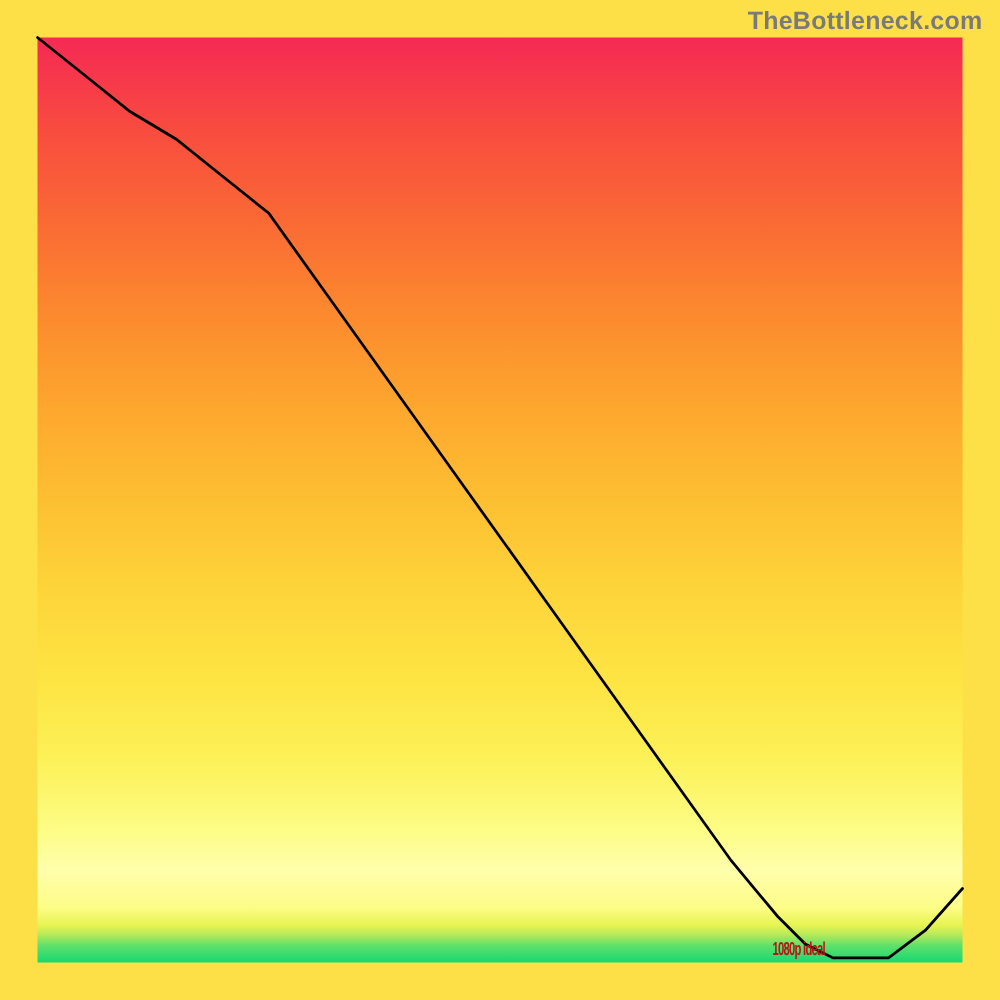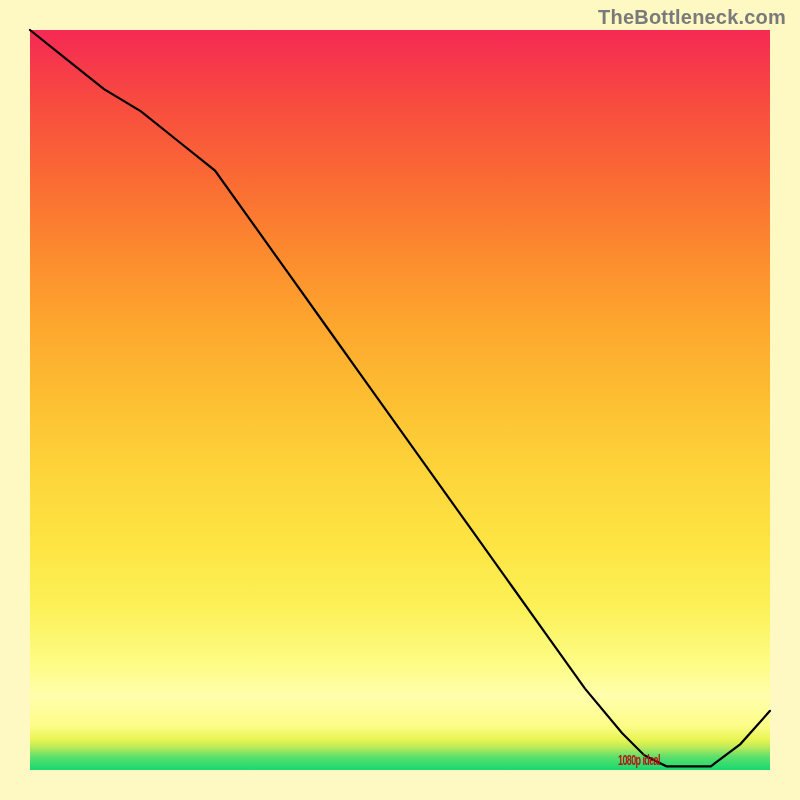--- a/index.html
+++ b/index.html
@@ -1,21 +1,21 @@
 <!DOCTYPE html>
 <html><head>
 <meta charset="utf-8">
 <style>
   * { margin: 0; padding: 0; box-sizing: border-box; }
   html, body { width: 800px; height: 800px; background: #000; overflow: hidden; }
   .frame {
     position: relative;
     width: 800px;
     height: 800px;
-    background: #fef9c3;
+    background: #fde047;
   }
   .watermark {
     position: absolute;
     top: 6px;
     right: 14px;
     font-family: Arial, Helvetica, sans-serif;
     font-size: 20px;
     font-weight: 600;
     color: #7a7a7a;
     letter-spacing: 0.2px;

